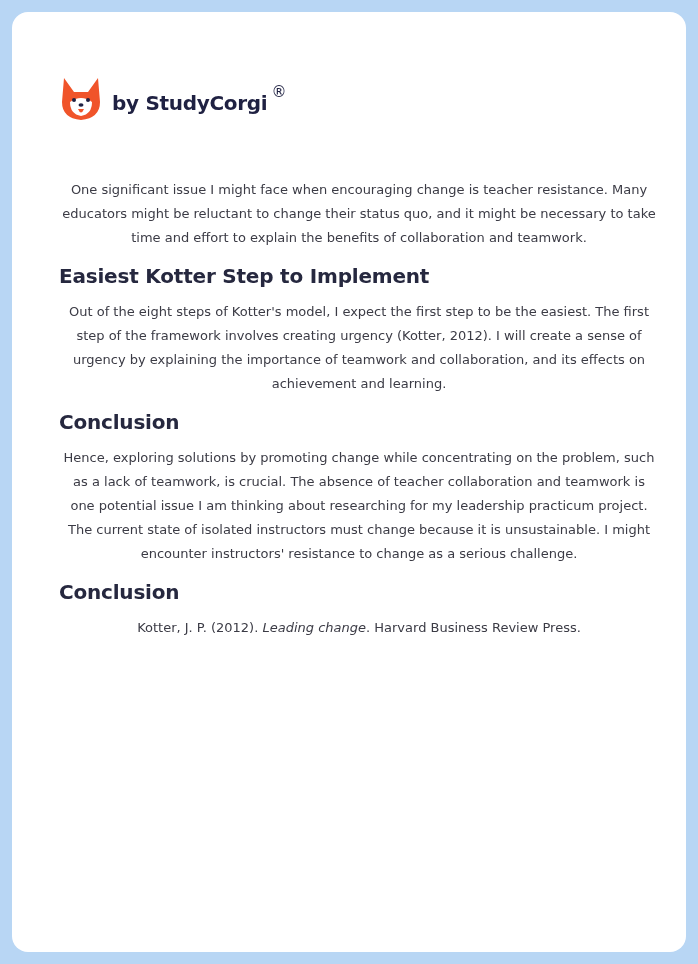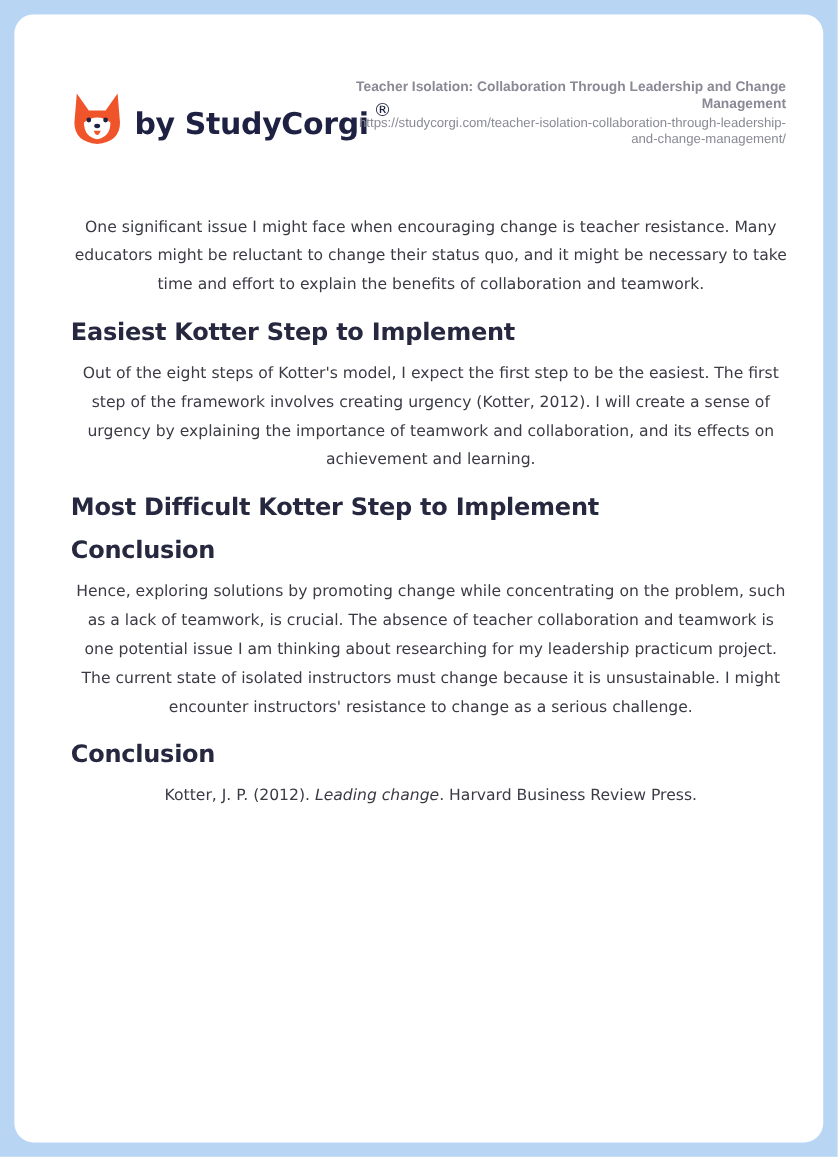--- a/index.html
+++ b/index.html
@@ -8,21 +8,21 @@
     font-family: "DejaVu Sans", sans-serif; overflow: hidden;
   }
   .card {
     position: absolute; left: 12px; top: 12px; width: 674px; height: 940px;
     background: #ffffff; border-radius: 16px;
   }
   .header { position: absolute; left: 0; top: 0; width: 674px; height: 140px; }
   .logo { position: absolute; left: 48px; top: 64px; display: flex; align-items: center; }
   .logo svg { width: 42px; height: 46px; }
   .logo-text {
-    font-family: "DejaVu Sans", sans-serif; font-weight: bold; font-size: 25px;
+    font-family: "DejaVu Sans", sans-serif; font-weight: bold; font-size: 20px;
     color: #1f2142; margin-left: 10px; margin-top: 8px; letter-spacing: -0.3px;
   }
   .logo-reg { font-size: 15px; color: #1f2142; margin-left: 4px; margin-top: -14px; }
   .meta { position: absolute; right: 31px; top: 54px; text-align: right; width: 360px; }
   .meta-title {
     font-family: "Liberation Sans", sans-serif; font-weight: bold; font-size: 11.5px;
     color: #8a8a96; line-height: 14px;
   }
   .meta-url {
     font-family: "Liberation Sans", sans-serif; font-size: 11px; color: #8a8a96;
@@ -50,33 +50,28 @@
         <path d="M4 2 L14 16 L28 16 L38 2 L40 26 Q40 42 21 44 Q2 42 2 26 Z" fill="#f0542a"></path>
         <path d="M10 26 Q21 18 32 26 Q32 38 21 40 Q10 38 10 26 Z" fill="#ffffff"></path>
         <circle cx="14" cy="24" r="2" fill="#1f2142"></circle>
         <circle cx="28" cy="24" r="2" fill="#1f2142"></circle>
         <ellipse cx="21" cy="29" rx="2.5" ry="1.8" fill="#1f2142"></ellipse>
         <path d="M18 33 Q21 40 24 33 Z" fill="#f0542a"></path>
       </svg>
       <span class="logo-text">by StudyCorgi</span>
       <span class="logo-reg">®</span>
     </div>
-    <div class="meta">
-      <div class="meta-title">Teacher Isolation: Collaboration Through Leadership and Change Management</div>
-      <div class="meta-url">https://studycorgi.com/teacher-isolation-collaboration-through-leadership-and-change-management/</div>
-    </div>
   </div>
 
   <div class="content">
     <p>One significant issue I might face when encouraging change is teacher resistance. Many educators might be reluctant to change their status quo, and it might be necessary to take time and effort to explain the benefits of collaboration and teamwork.</p>
 
     <h2>Easiest Kotter Step to Implement</h2>
     <p>Out of the eight steps of Kotter's model, I expect the first step to be the easiest. The first step of the framework involves creating urgency (Kotter, 2012). I will create a sense of urgency by explaining the importance of teamwork and collaboration, and its effects on achievement and learning.</p>
 
-    <h2>Most Difficult Kotter Step to Implement</h2>
 
     <h2>Conclusion</h2>
     <p>Hence, exploring solutions by promoting change while concentrating on the problem, such as a lack of teamwork, is crucial. The absence of teacher collaboration and teamwork is one potential issue I am thinking about researching for my leadership practicum project. The current state of isolated instructors must change because it is unsustainable. I might encounter instructors' resistance to change as a serious challenge.</p>
 
     <h2>Conclusion</h2>
     <p class="ref"><span>Kotter, J. P. (2012). </span><em>Leading change</em><span>. Harvard Business Review Press.</span></p>
   </div>
 </div>
 
 </body></html>

